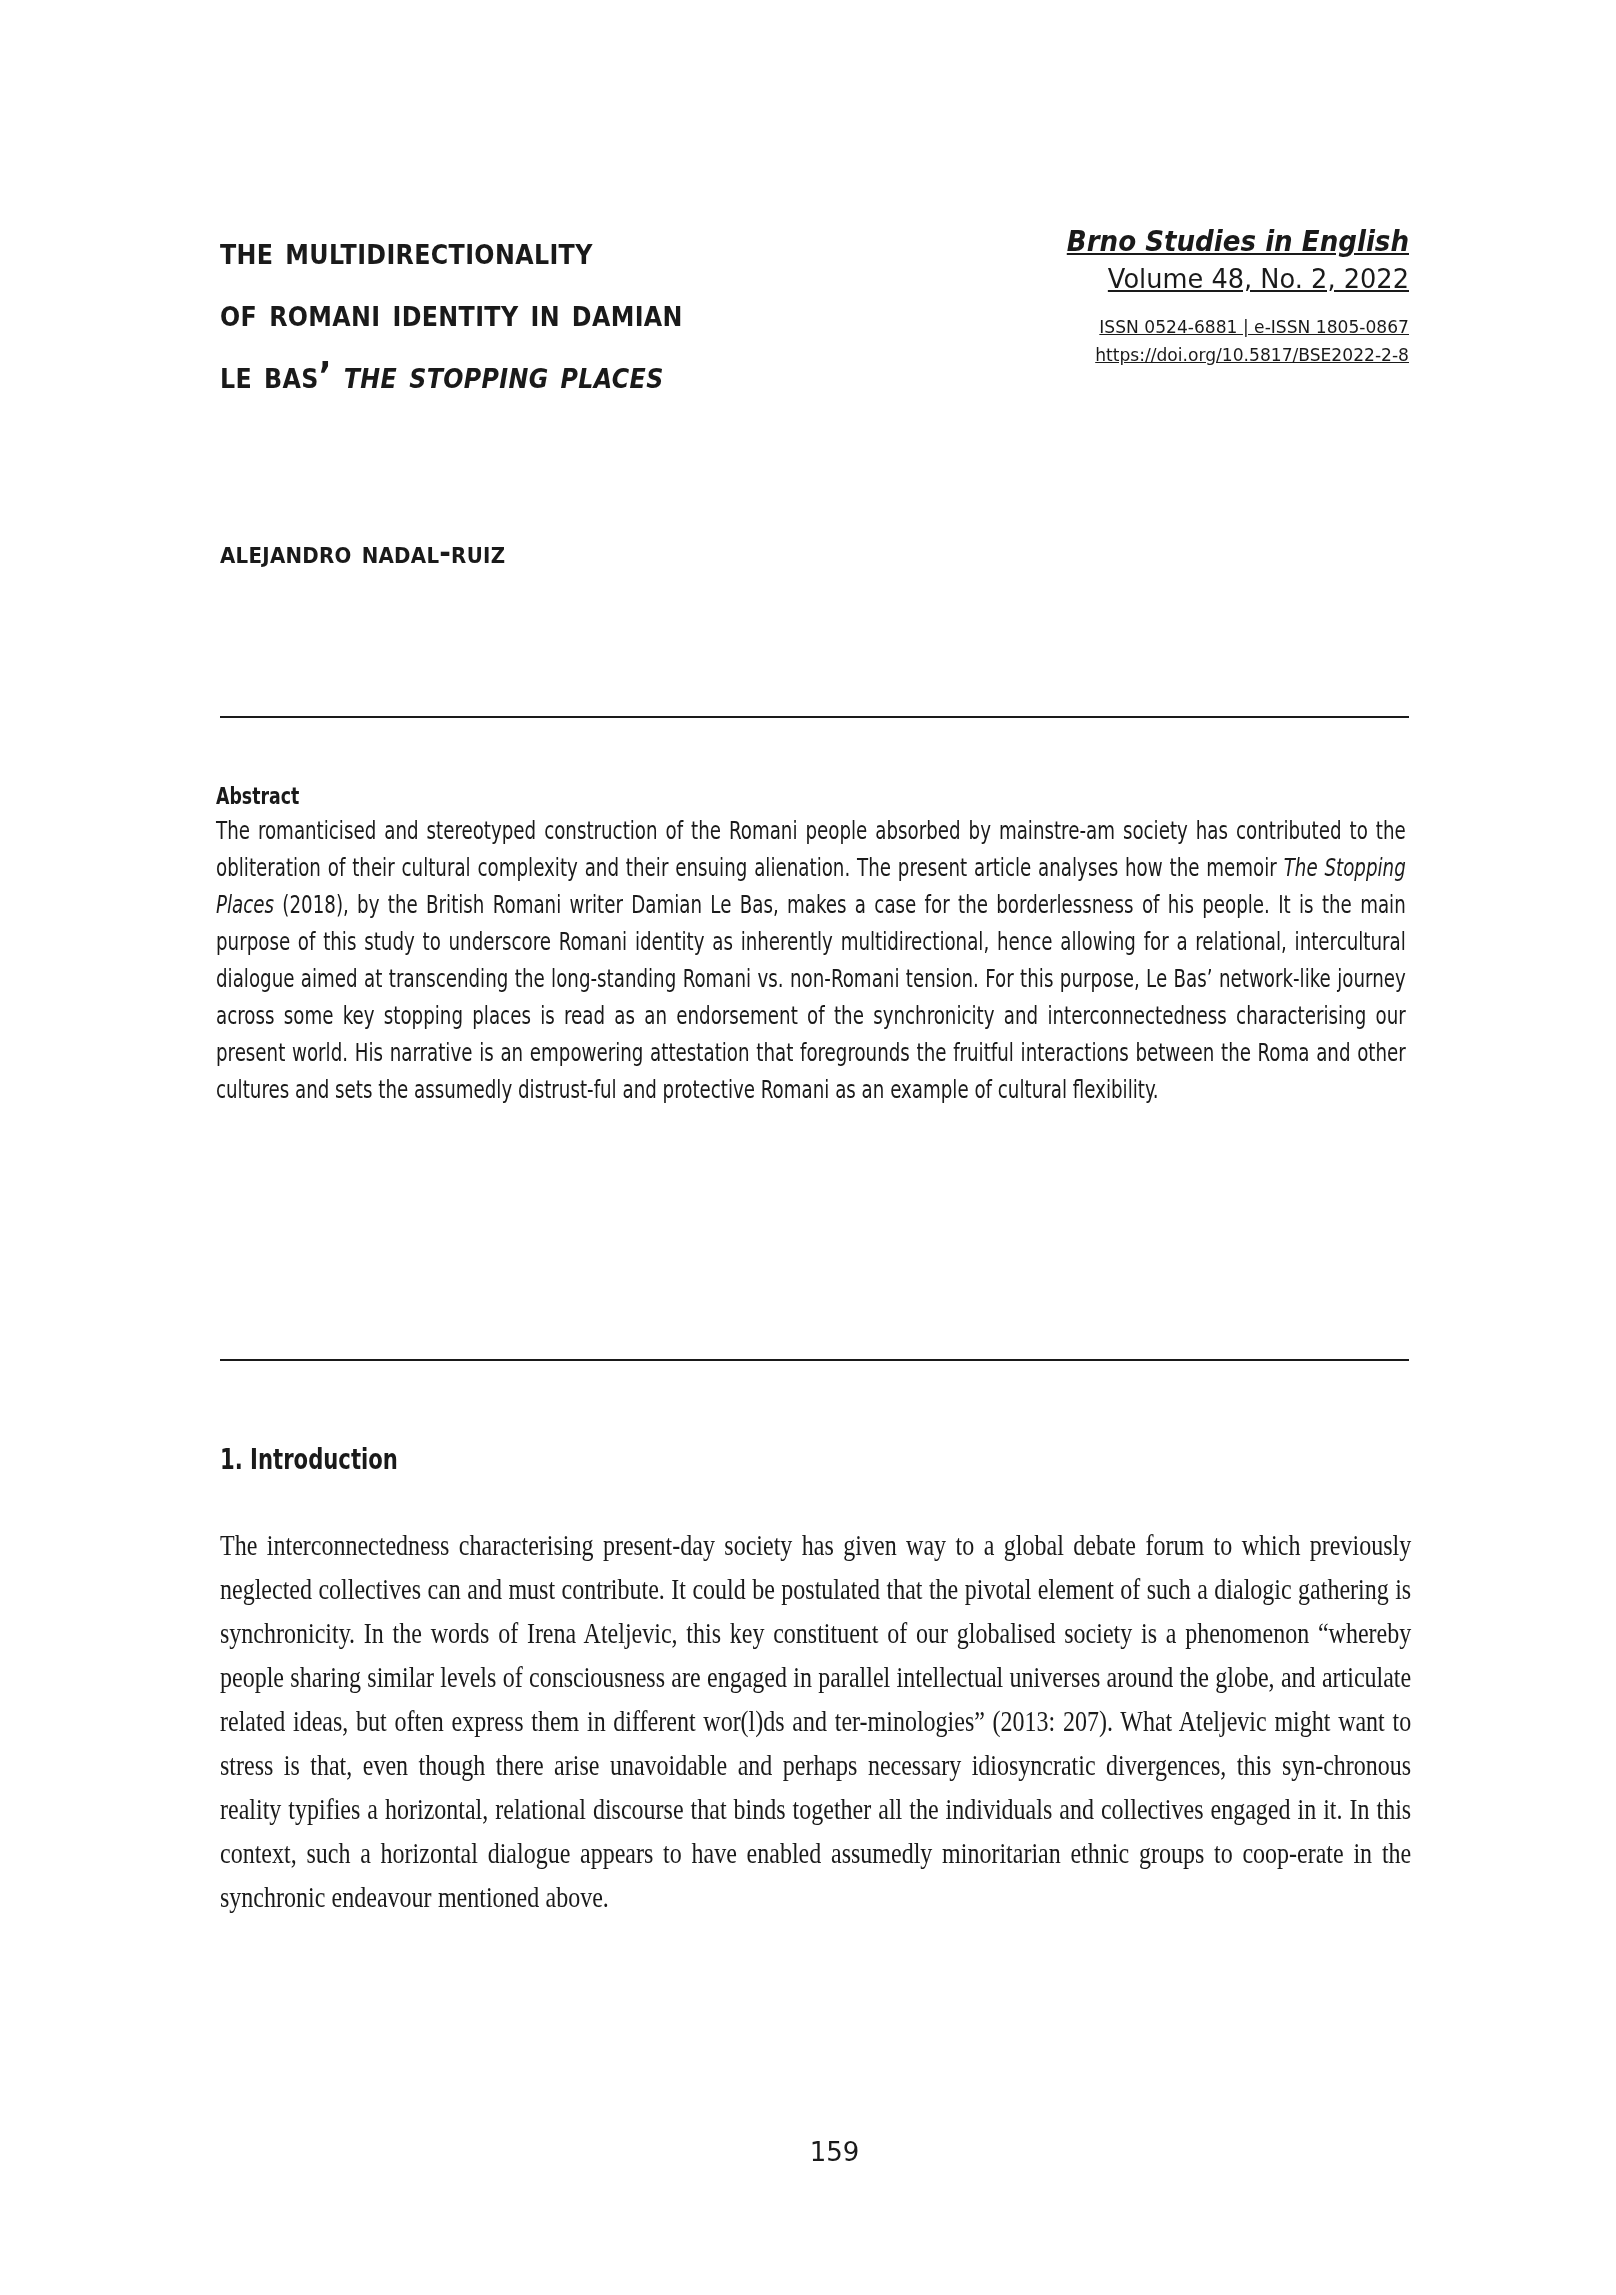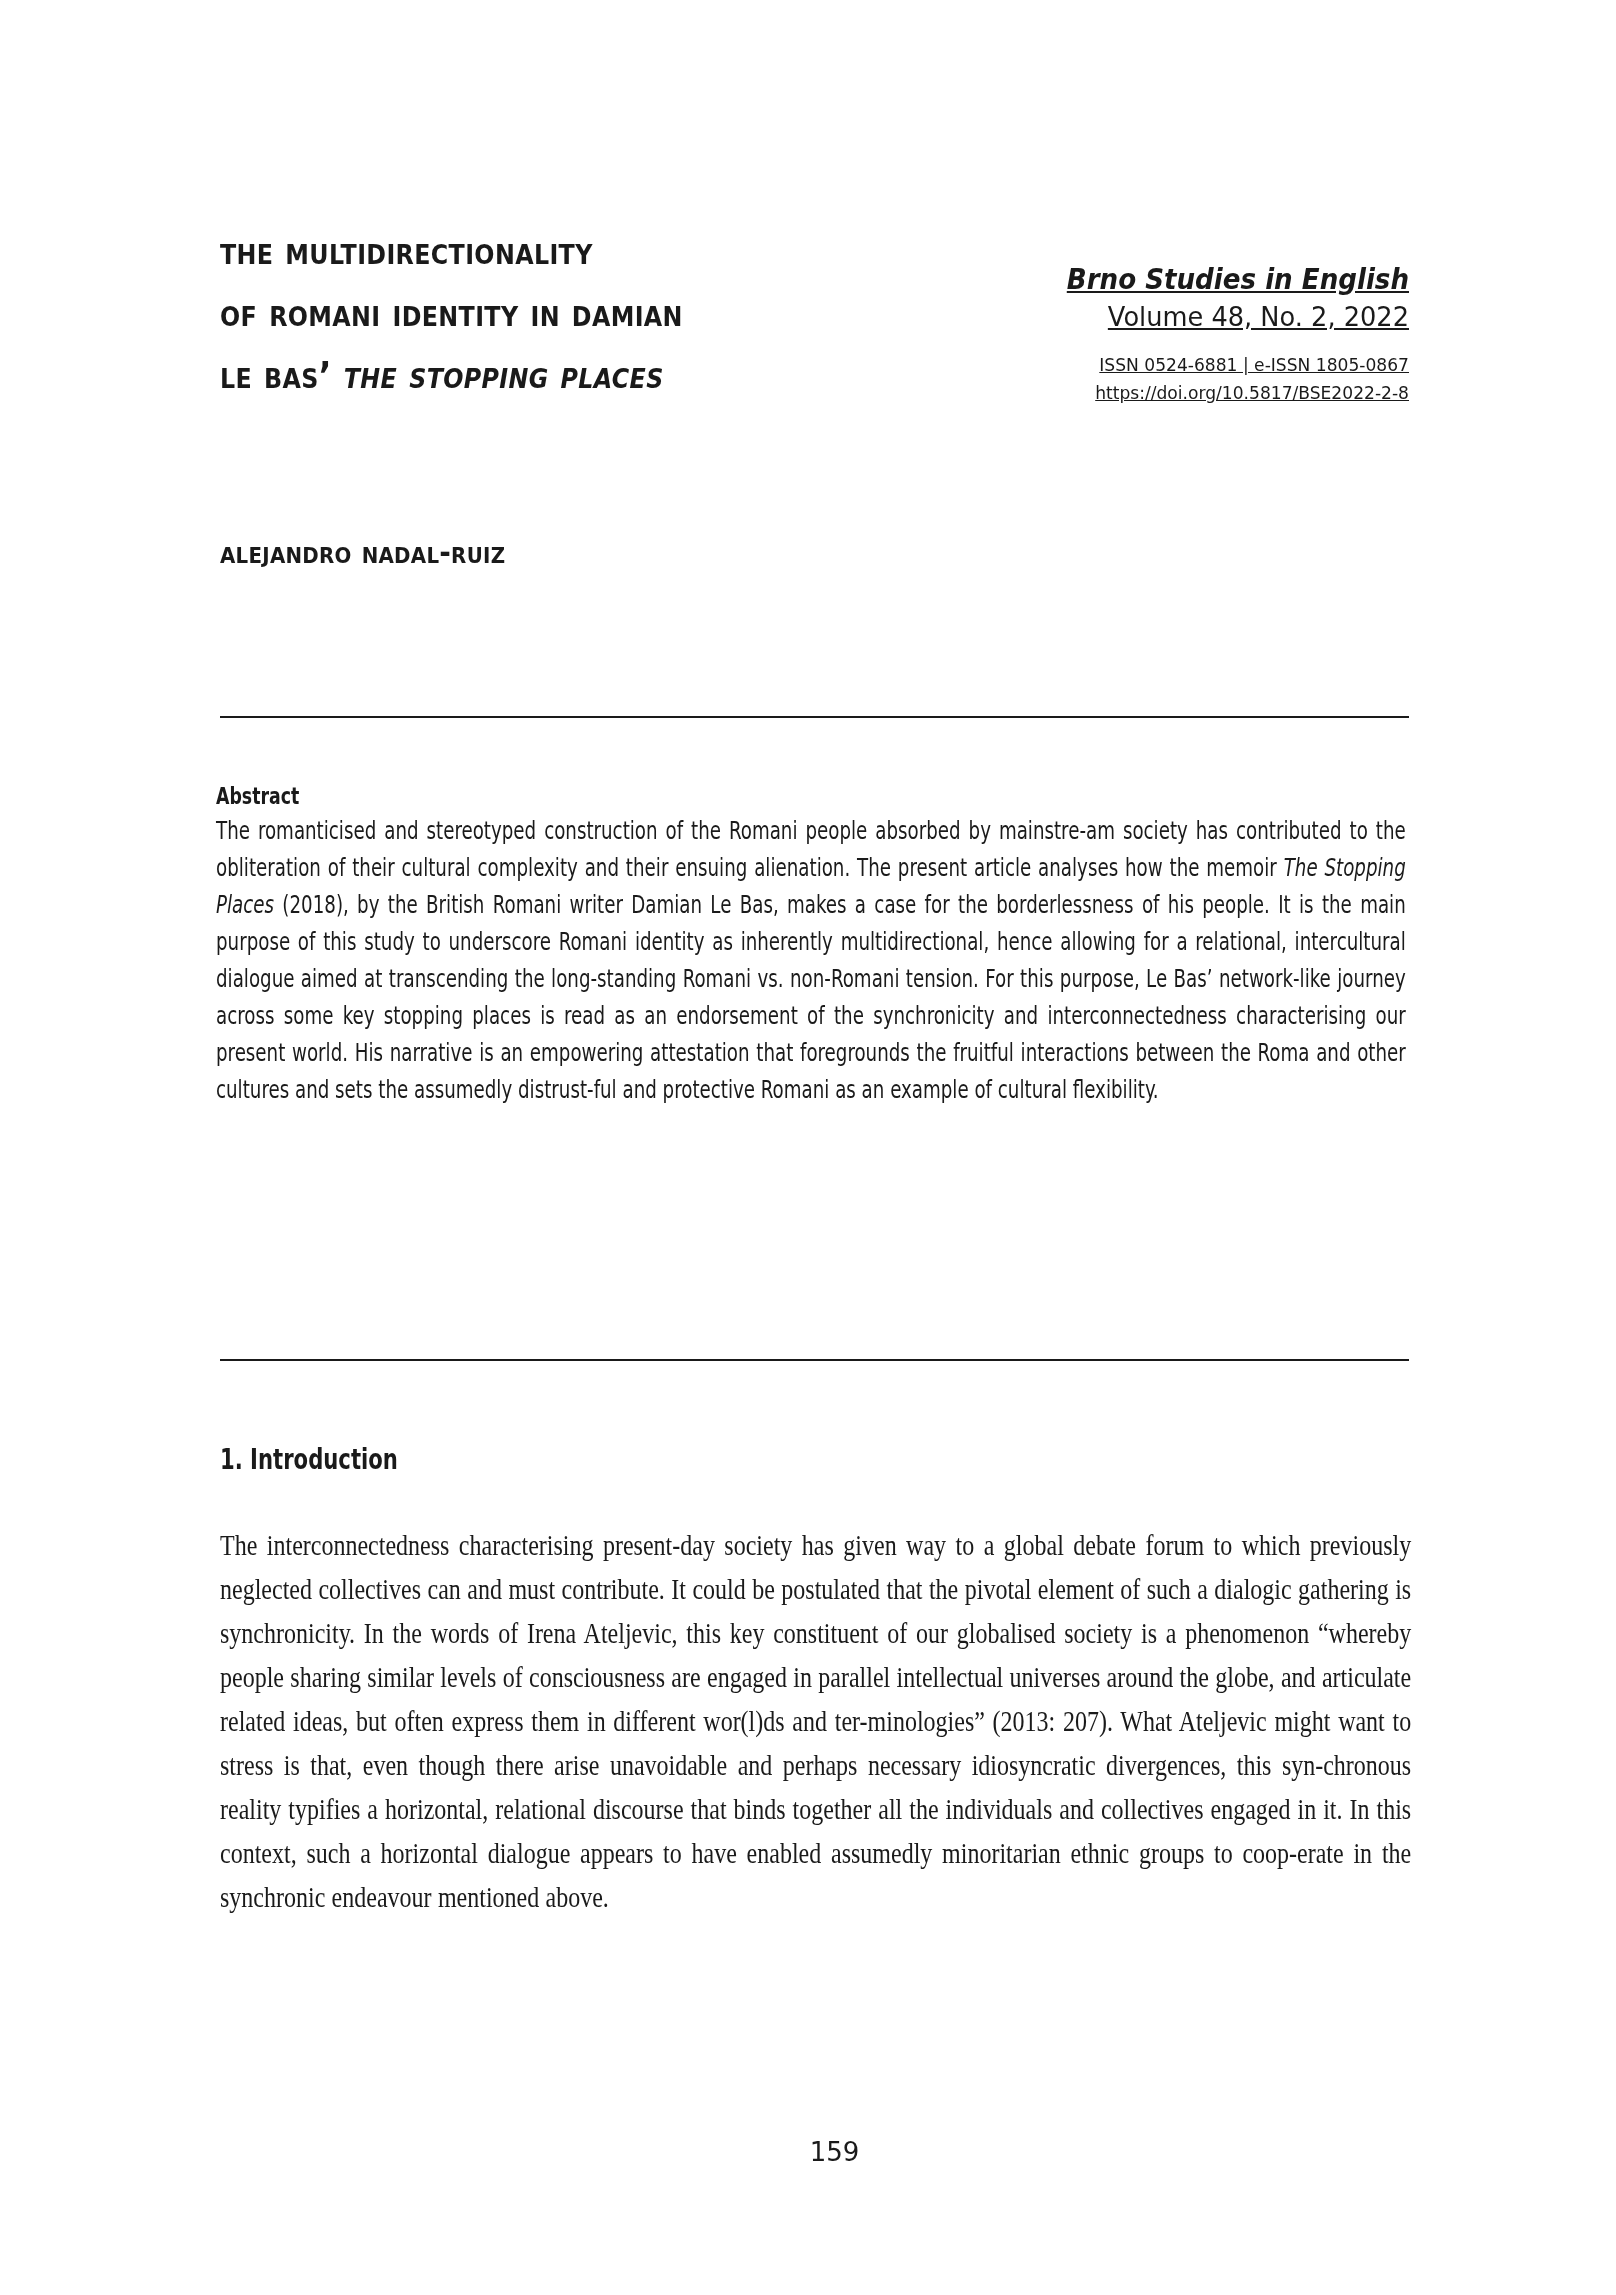--- a/index.html
+++ b/index.html
@@ -27,21 +27,21 @@
   }
 
   
   .header {
     position: absolute;
     left: 220px;
     top: 220px;
     width: 1189px;
     display: flex;
     justify-content: space-between;
-    align-items: flex-end;
+    align-items: flex-start;
   }
 
   .title-block {
     width: 729px;
   }
   .title-line {
     font-family: "DejaVu Sans", sans-serif;
     font-weight: 700;
     font-size: 38px;
     line-height: 62px;

